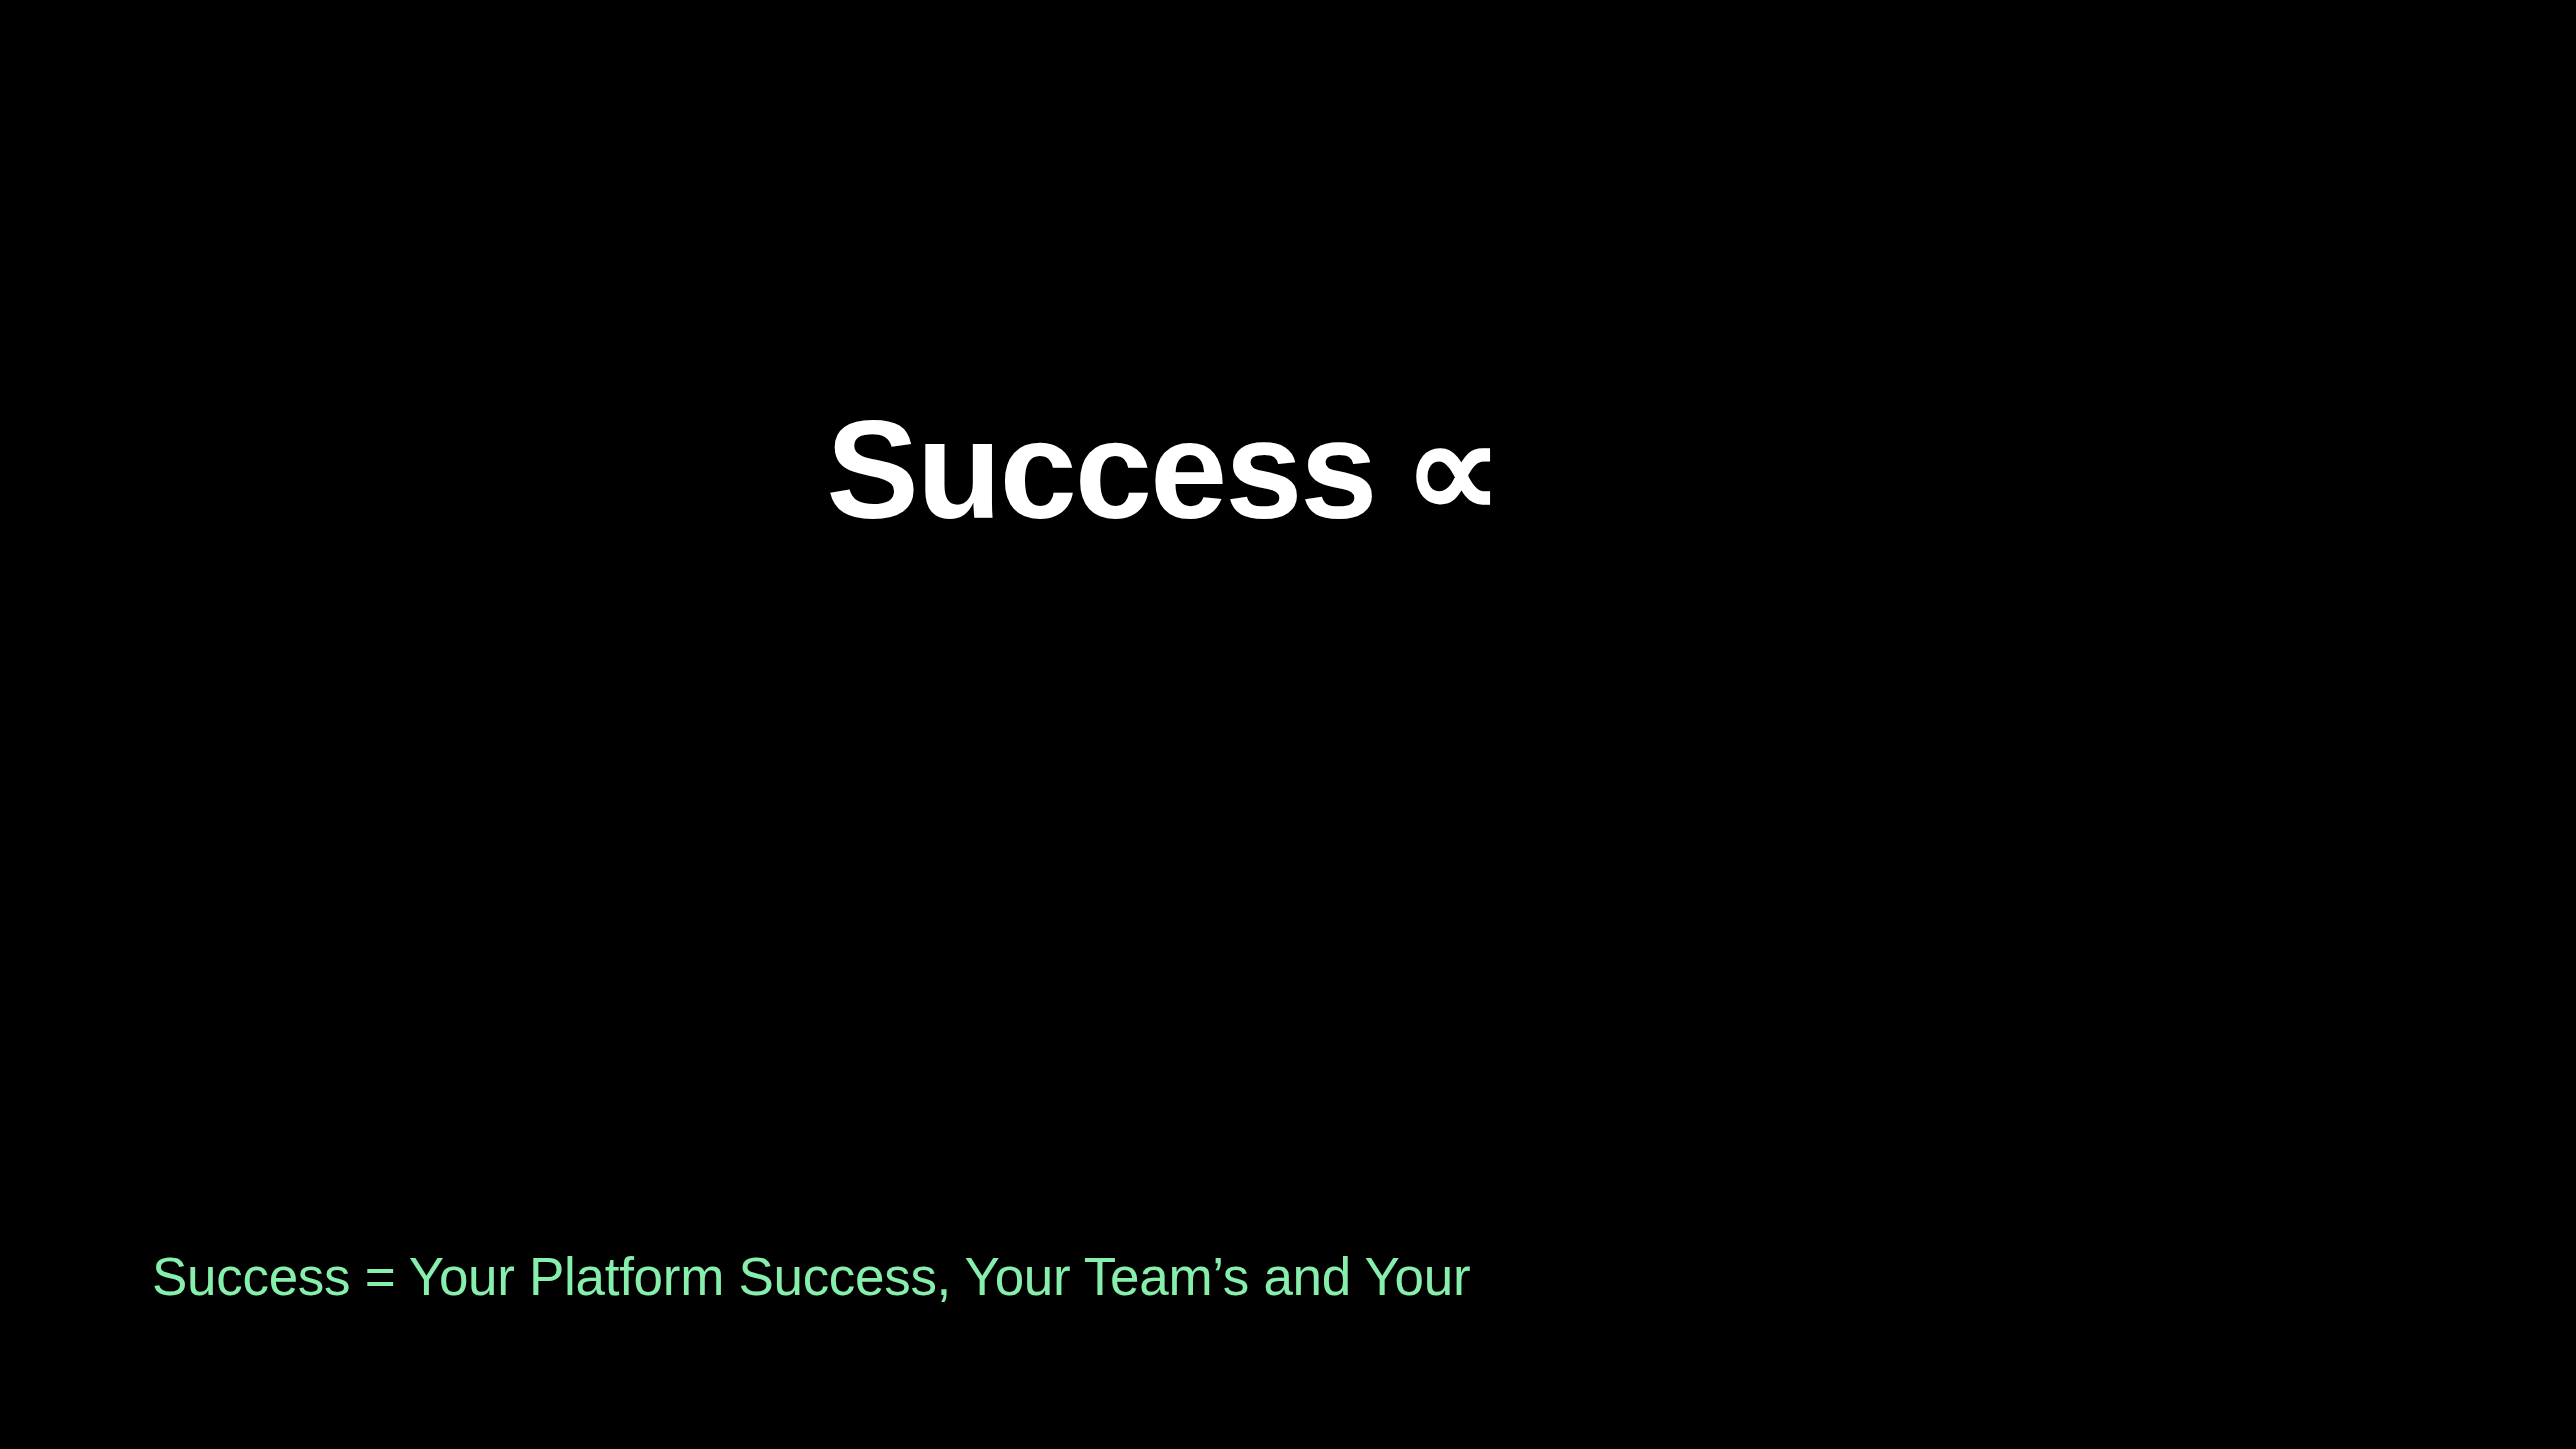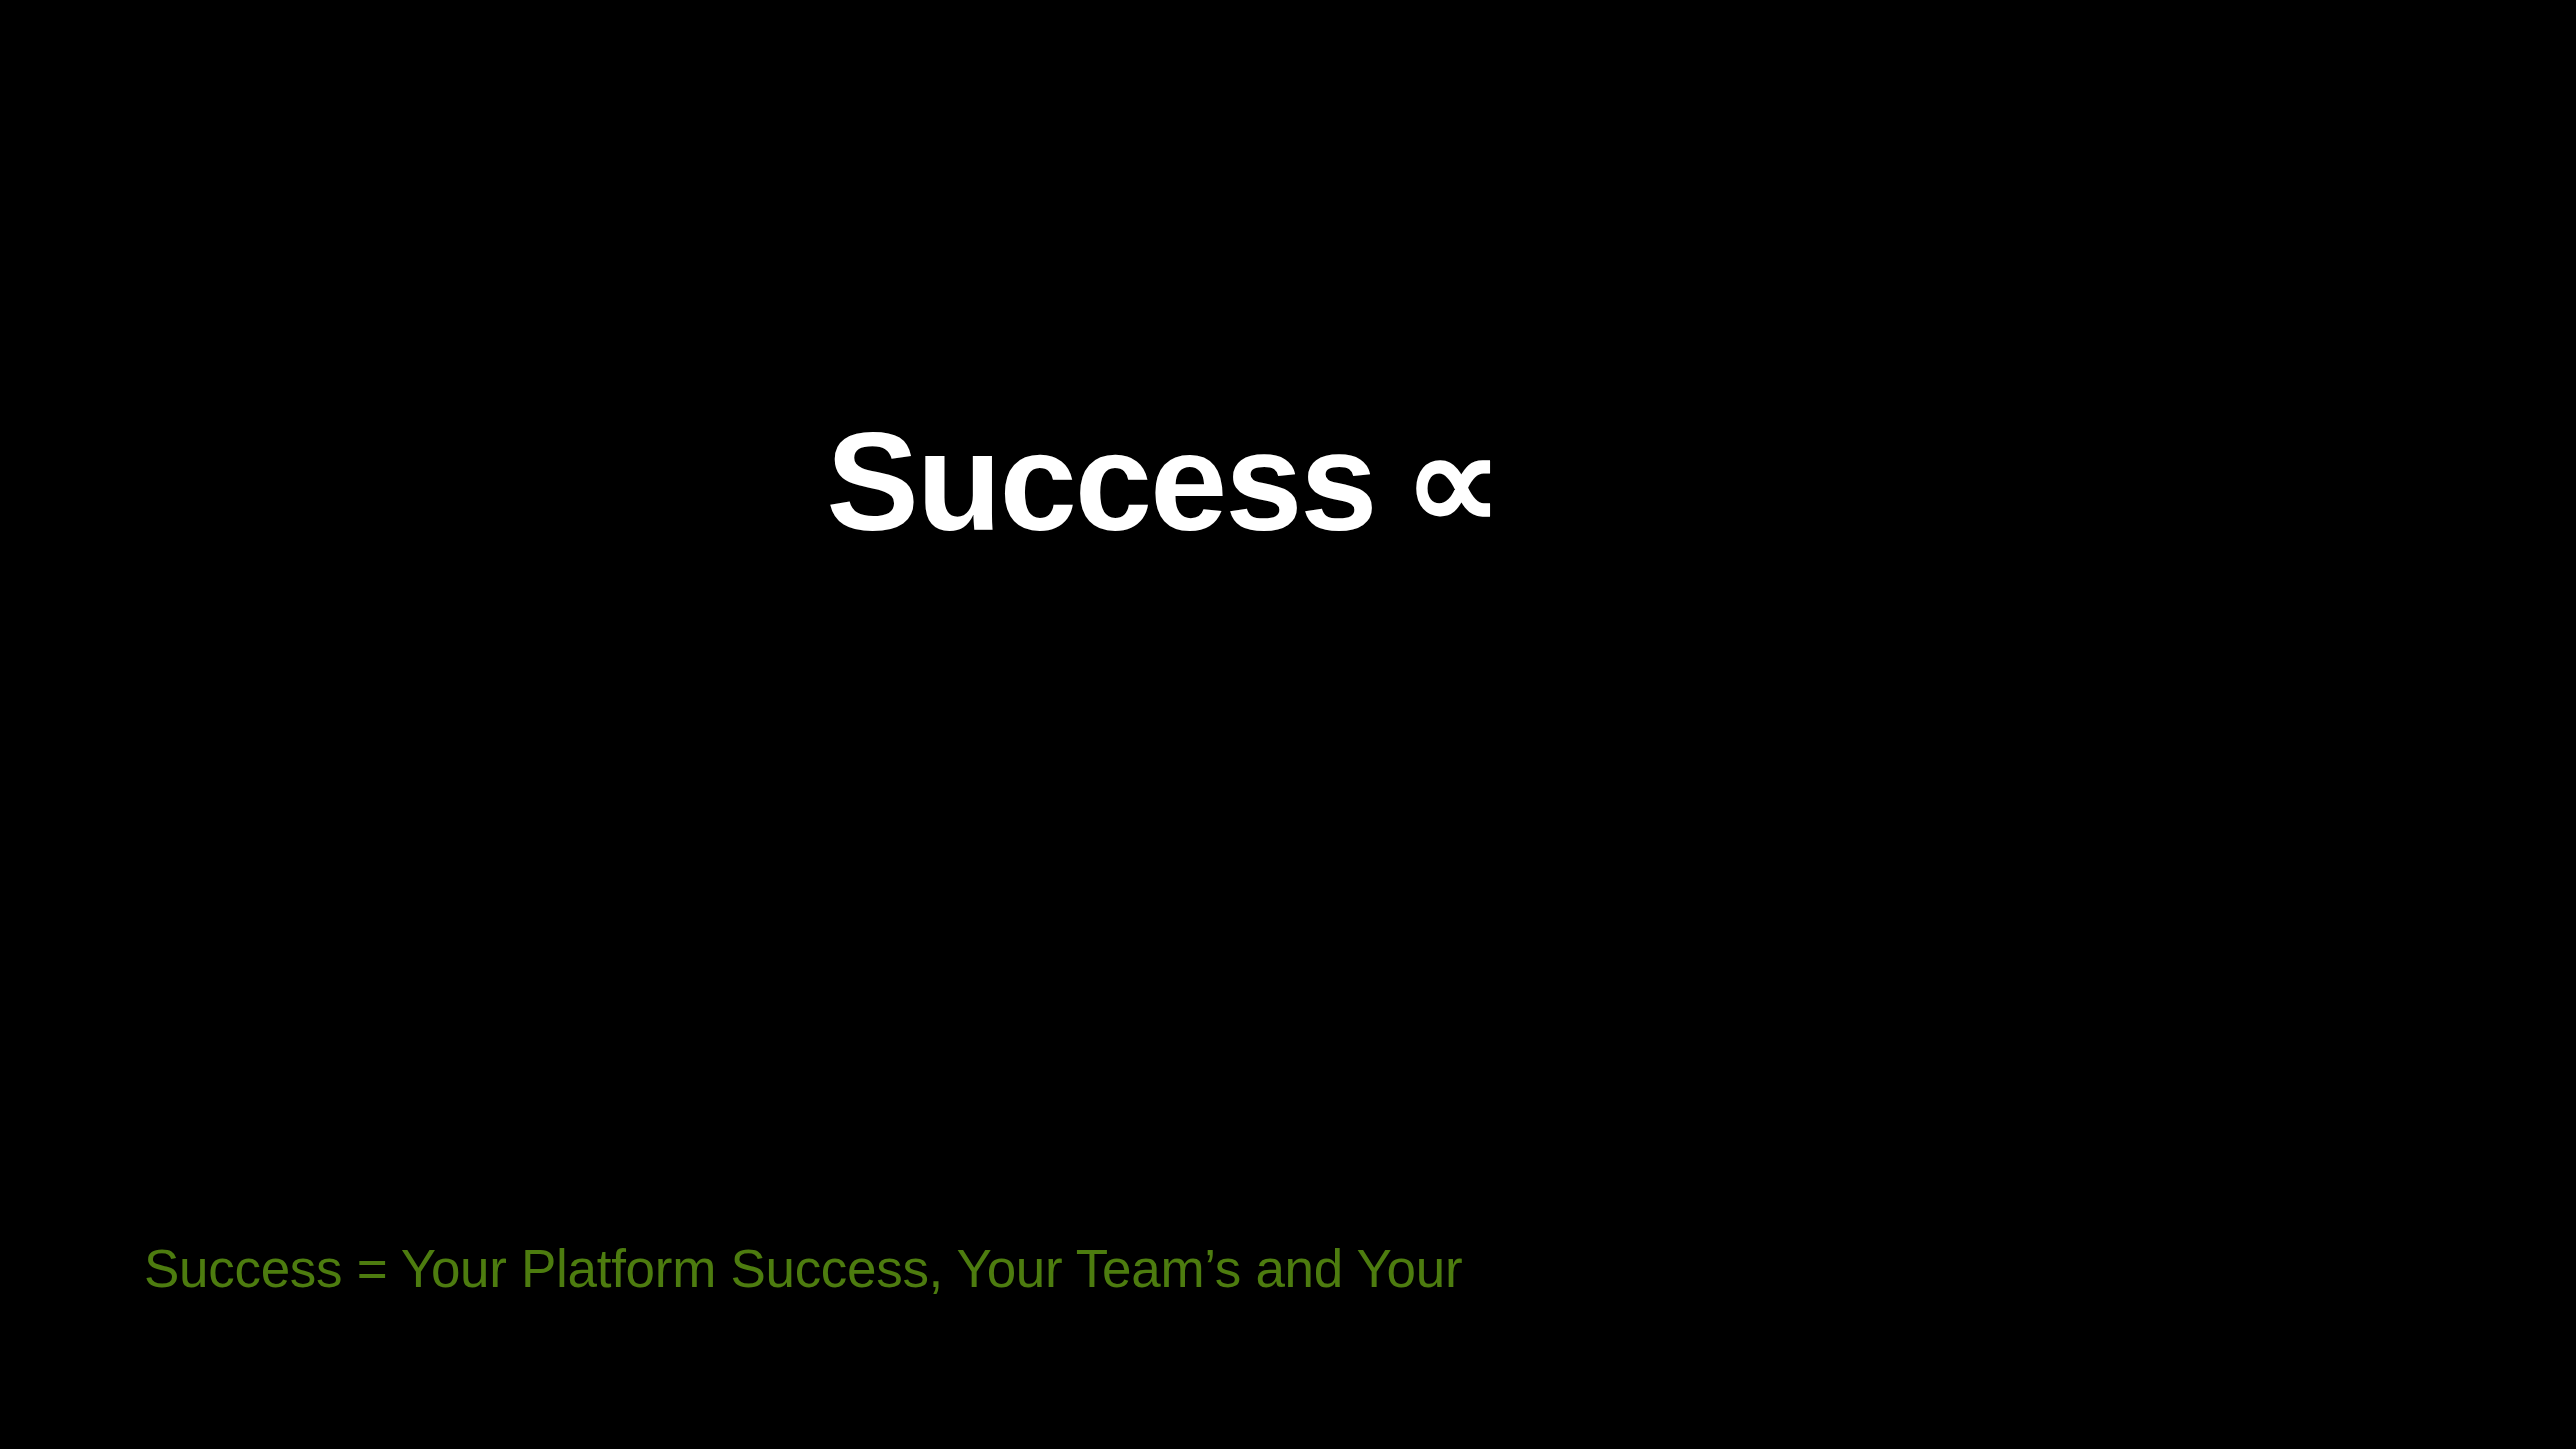--- a/index.html
+++ b/index.html
@@ -22,21 +22,21 @@
     width: 2576px;
     height: 1449px;
     background: #000000;
     overflow: hidden;
   }
 
   
   .headline-block {
     position: absolute;
     left: 0;
-    top: 12px;
+    top: 0;
     width: 2360px;
     height: 939px;
     display: flex;
     align-items: center;
     justify-content: center;
     pointer-events: none;
   }
 
   .headline {
     font-family: "Liberation Sans", sans-serif;
@@ -72,22 +72,22 @@
     top: 1238px;
     width: 2281px;
   }
 
   .caption {
     font-family: "Liberation Sans", sans-serif;
     font-weight: 400;
     font-size: 53px;
     line-height: 1.18;
     letter-spacing: -0.3px;
-    color: #4d7c0f;
-    margin: 0;
+    color: #86efac;
+    margin: 8px;
     padding: 0;
     white-space: nowrap;
   }
 </style>
 </head>
 <body>
 
 <div class="slide">
 
   <div class="headline-block">

